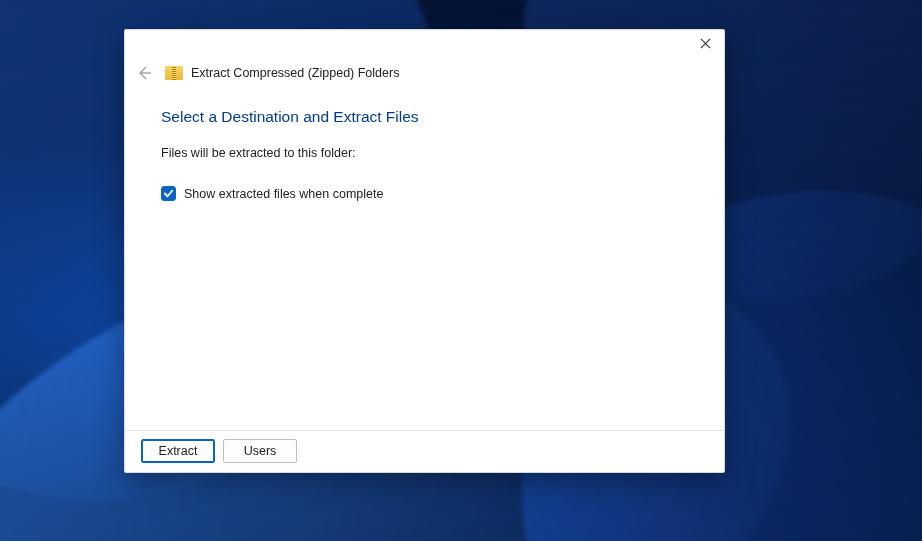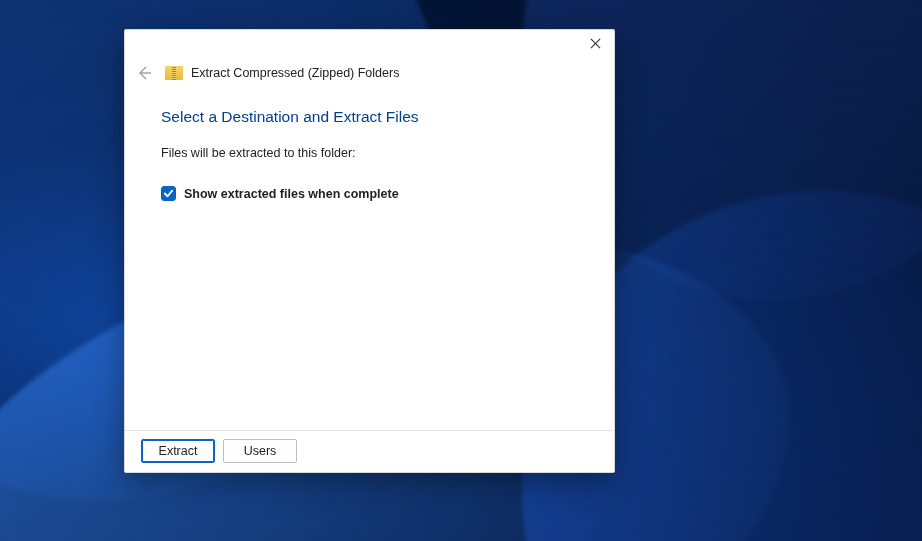--- a/index.html
+++ b/index.html
@@ -27,21 +27,21 @@
           background: linear-gradient(115deg, rgba(60,140,255,0.5), rgba(10,40,120,0.0)); }
     .s3 { width: 600px; height: 600px; right: -200px; bottom: -250px; transform: rotate(10deg);
           background: linear-gradient(45deg, rgba(30,90,220,0.45), rgba(10,40,120,0.0)); }
     .s4 { width: 500px; height: 500px; right: -100px; top: -200px; transform: rotate(-30deg);
           background: linear-gradient(200deg, rgba(50,110,240,0.35), rgba(10,40,120,0.0)); }
 
     .dialog {
       position: absolute;
       left: 124px;
       top: 29px;
-      width: 491px;
+      width: 601px;
       height: 444px;
       background: #ffffff;
       border: 1px solid rgba(0,0,0,0.15);
       box-shadow: 0 10px 30px rgba(0,0,0,0.35);
       border-radius: 2px;
       display: flex;
       flex-direction: column;
     }
     .close-btn {
       position: absolute;
@@ -150,21 +150,20 @@
       font-size: 12.5px;
       color: #222;
       cursor: pointer;
     }
 
     .check-row {
       display: flex;
       align-items: center;
       gap: 8px;
       margin-top: 26px;
-      font-weight: bold;
     }
     .checkbox {
       width: 15px;
       height: 15px;
       border-radius: 3px;
       background: #0a64c2;
       border: 1px solid #0a64c2;
       display: flex;
       align-items: center;
       justify-content: center;

